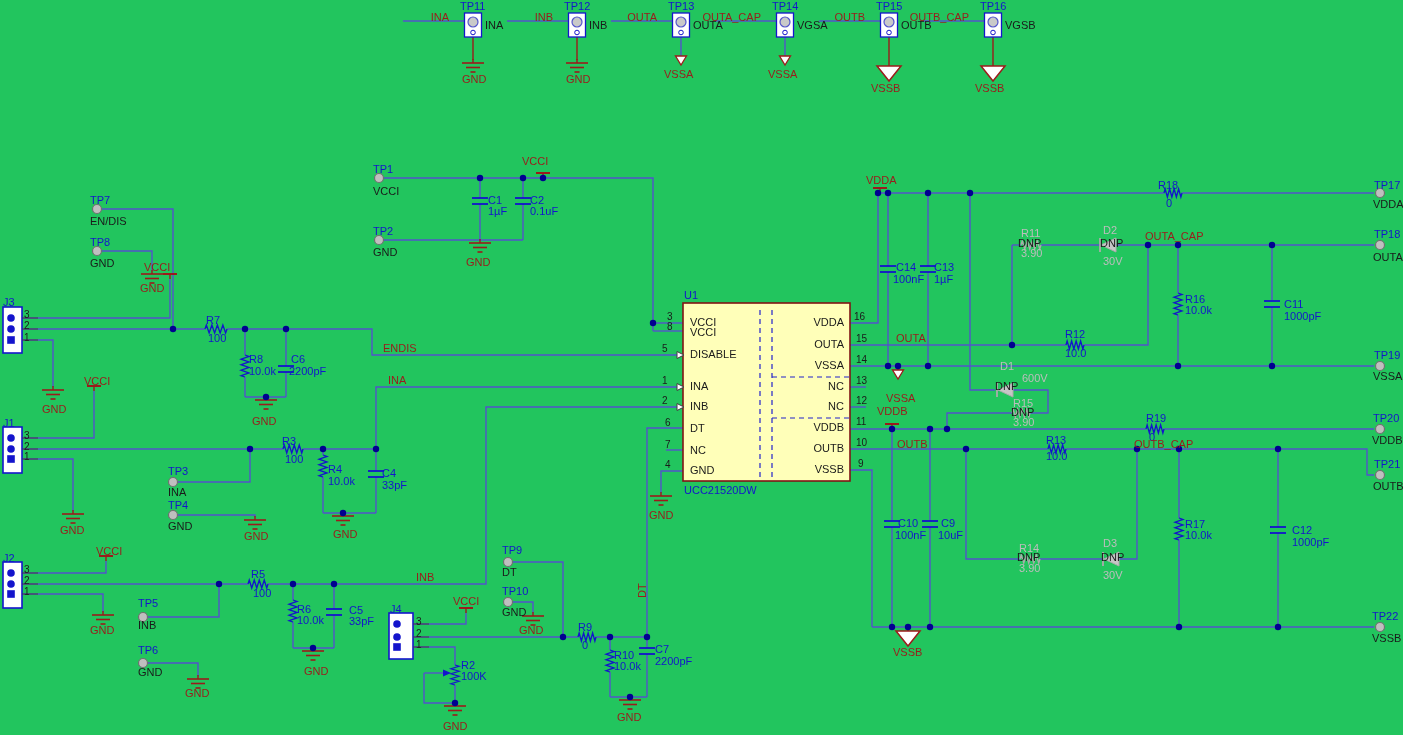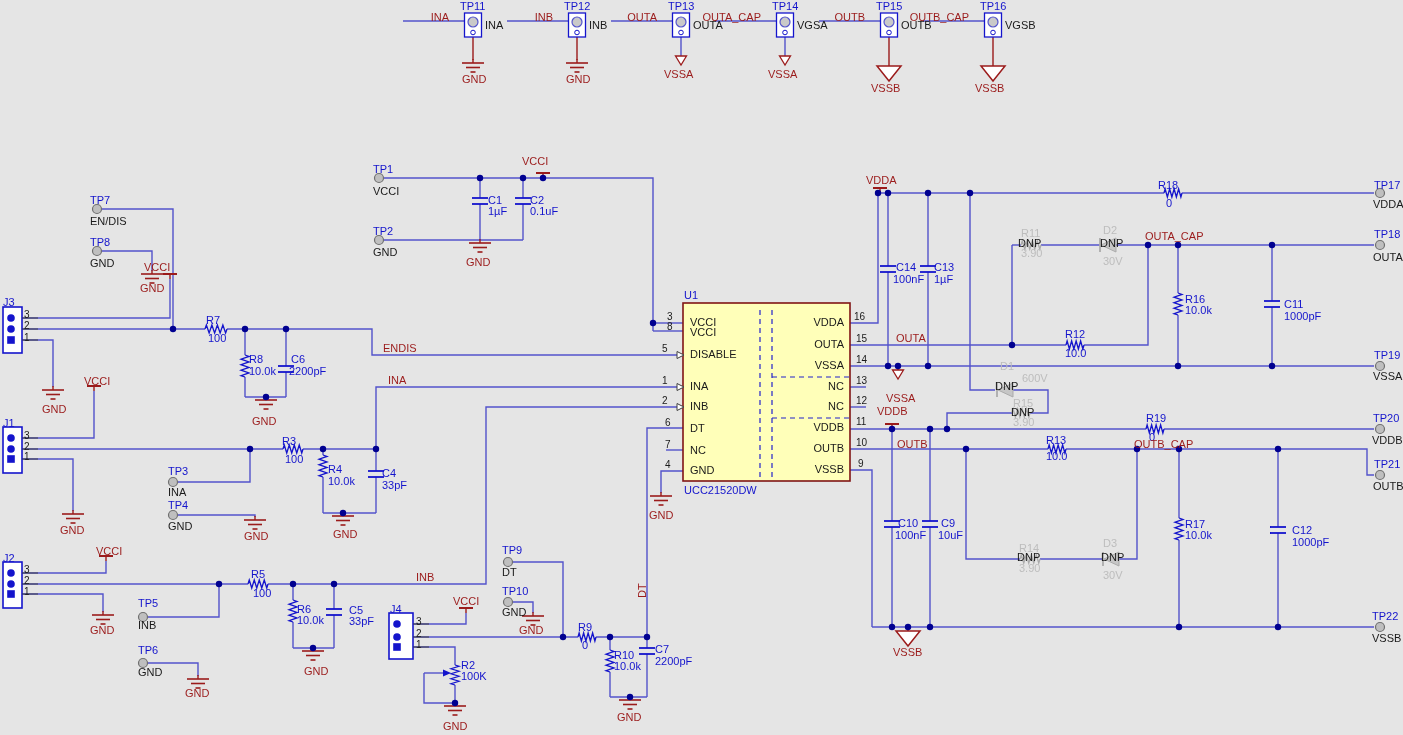--- a/index.html
+++ b/index.html
@@ -1,16 +1,16 @@
 <!DOCTYPE html>
 <html><head>
 <meta charset="utf-8">
 <style>
   html,body{margin:0;padding:0;background:#fff;}
-  #stage{position:relative;width:1403px;height:735px;background:#e5e5e5;overflow:hidden;
+  #stage{position:relative;width:1403px;height:735px;background:#22c55e;overflow:hidden;
          font-family:"Liberation Sans", sans-serif;}
   svg text{font-family:"Liberation Sans", sans-serif;}
 </style>
 </head>
 <body>
 
 <div id="stage">
   <svg id="sch" width="1403" height="735" viewBox="0 0 1403 735">
       <g>
         <polyline points="403,21 464,21" fill="none" stroke="#5353cb" stroke-width="1.4"></polyline>

